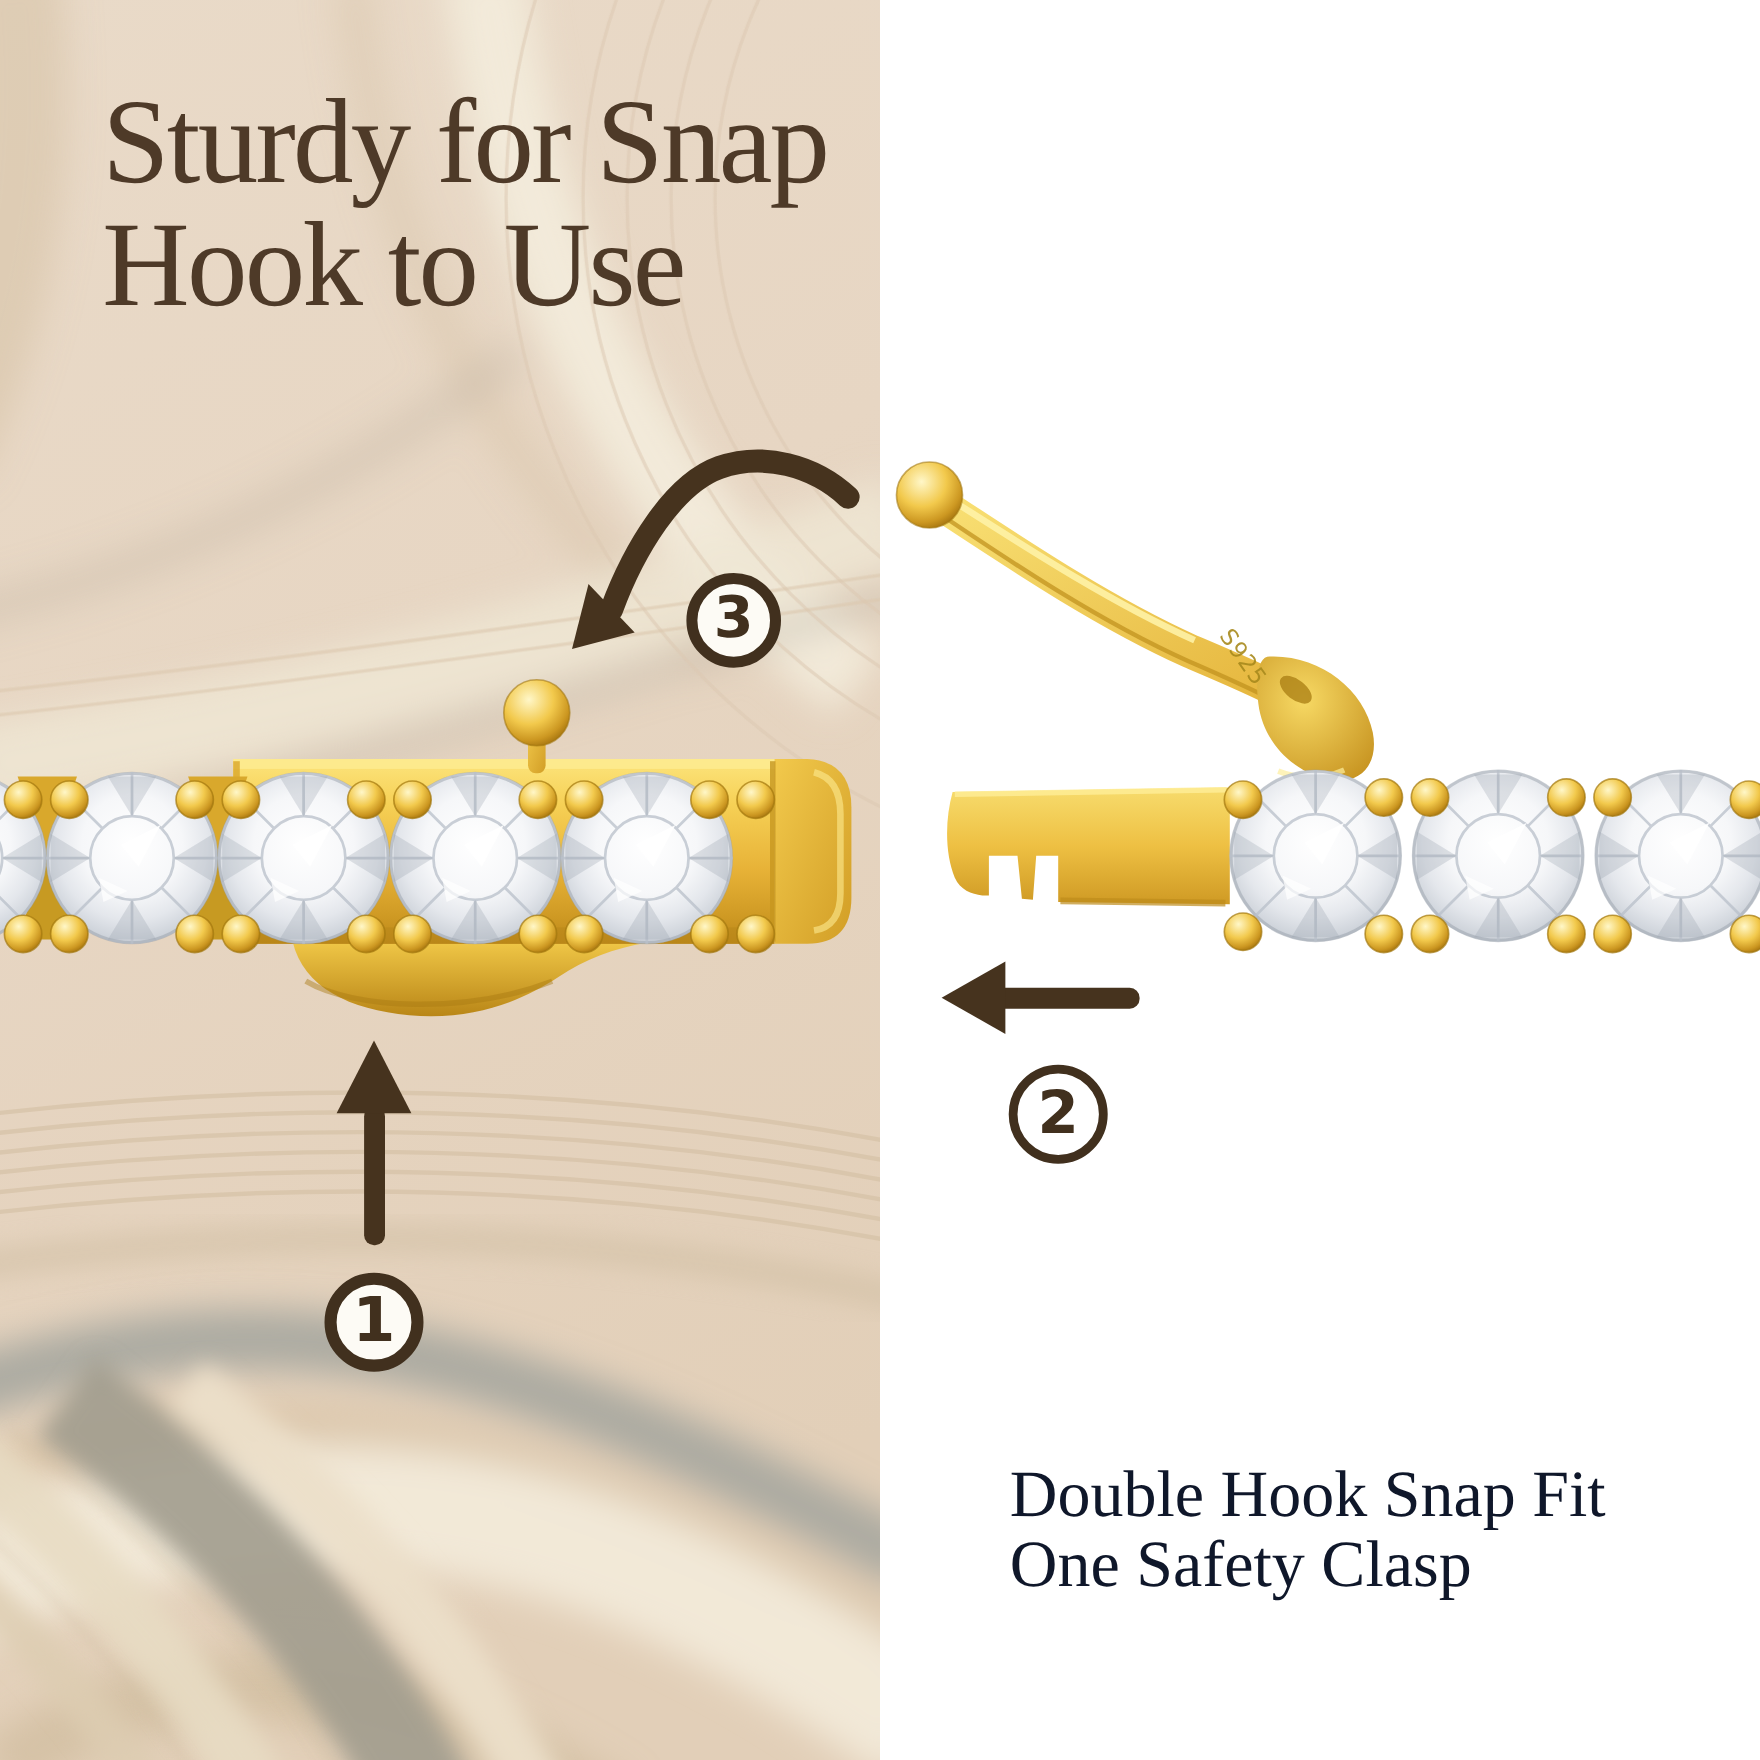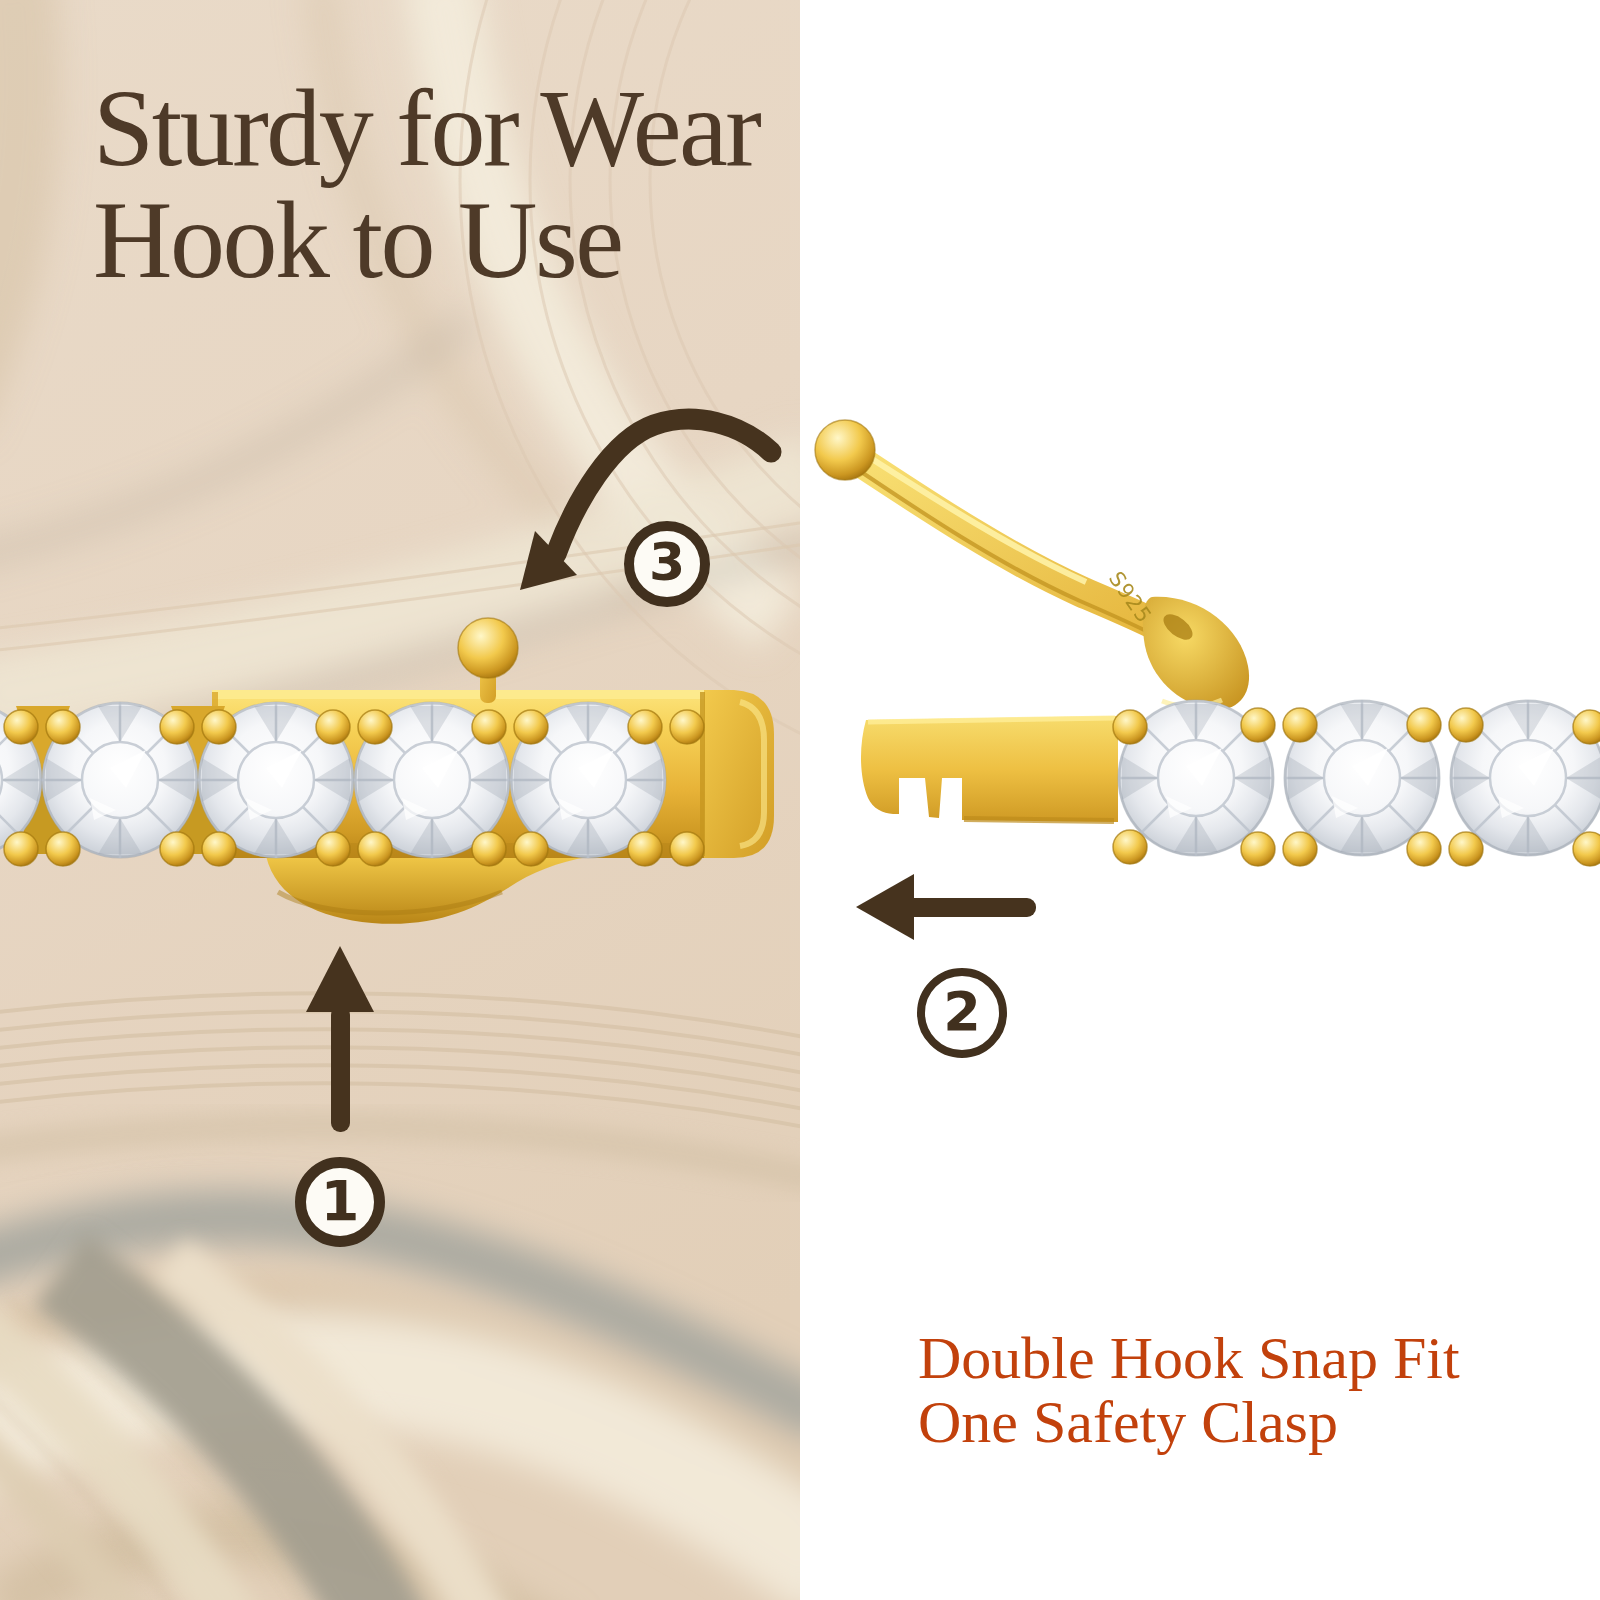--- a/index.html
+++ b/index.html
@@ -11,21 +11,21 @@
   .bg{position:absolute;left:0;top:0;}
   .art{position:absolute;left:0;top:0;}
   .heading{
     position:absolute;left:93px;top:72px;
     font-size:110px;line-height:112px;letter-spacing:-2.5px;
     color:#4e3a28;white-space:nowrap;
   }
   .caption{
     position:absolute;left:918px;top:1326px;
     font-size:60px;line-height:64px;
-    color:#c2410c;white-space:nowrap;
+    color:#0f172a;white-space:nowrap;
   }
   .badge{
     position:absolute;border-radius:50%;
     background:#fdfbf5;color:#41301e;
     display:flex;align-items:center;justify-content:center;
     font-family:"DejaVu Sans","Liberation Sans",sans-serif;font-weight:bold;
     box-sizing:border-box;
   }
   .badge1{left:295px;top:1157px;width:90px;height:90px;border:11px solid #41301e;font-size:56px;}
   .badge2{left:917px;top:968px;width:90px;height:90px;border:8px solid #41301e;font-size:54px;background:#ffffff;}
@@ -101,21 +101,21 @@
       <path d="M 170 1260 Q 380 1420 500 1650" stroke="#ecdfc9" stroke-width="52" opacity="0.95"></path>
       <path d="M -60 1410 Q 60 1510 150 1650" stroke="#ddcdb2" stroke-width="38" opacity="0.85"></path>
     </g>
     <g fill="none" stroke="#cdbb9e" stroke-width="4" opacity="0.6" filter="url(#f6)">
       <path d="M 10 1300 Q 220 1460 330 1650"></path>
       <path d="M -40 1370 Q 110 1500 200 1650"></path>
     </g>
   </svg>
 
   <div class="heading">
-    <div>Sturdy for Wear</div>
+    <div>Sturdy for Snap</div>
     <div>Hook to Use</div>
   </div>
 
   <svg class="art" width="1600" height="1600" viewBox="0 0 1600 1600">
     <defs>
       <linearGradient id="gBar" x1="0" y1="0" x2="0" y2="1">
         <stop offset="0" stop-color="#fce47c"></stop>
         <stop offset="0.25" stop-color="#f6d055"></stop>
         <stop offset="0.6" stop-color="#e7b237"></stop>
         <stop offset="0.85" stop-color="#cf9a24"></stop>

